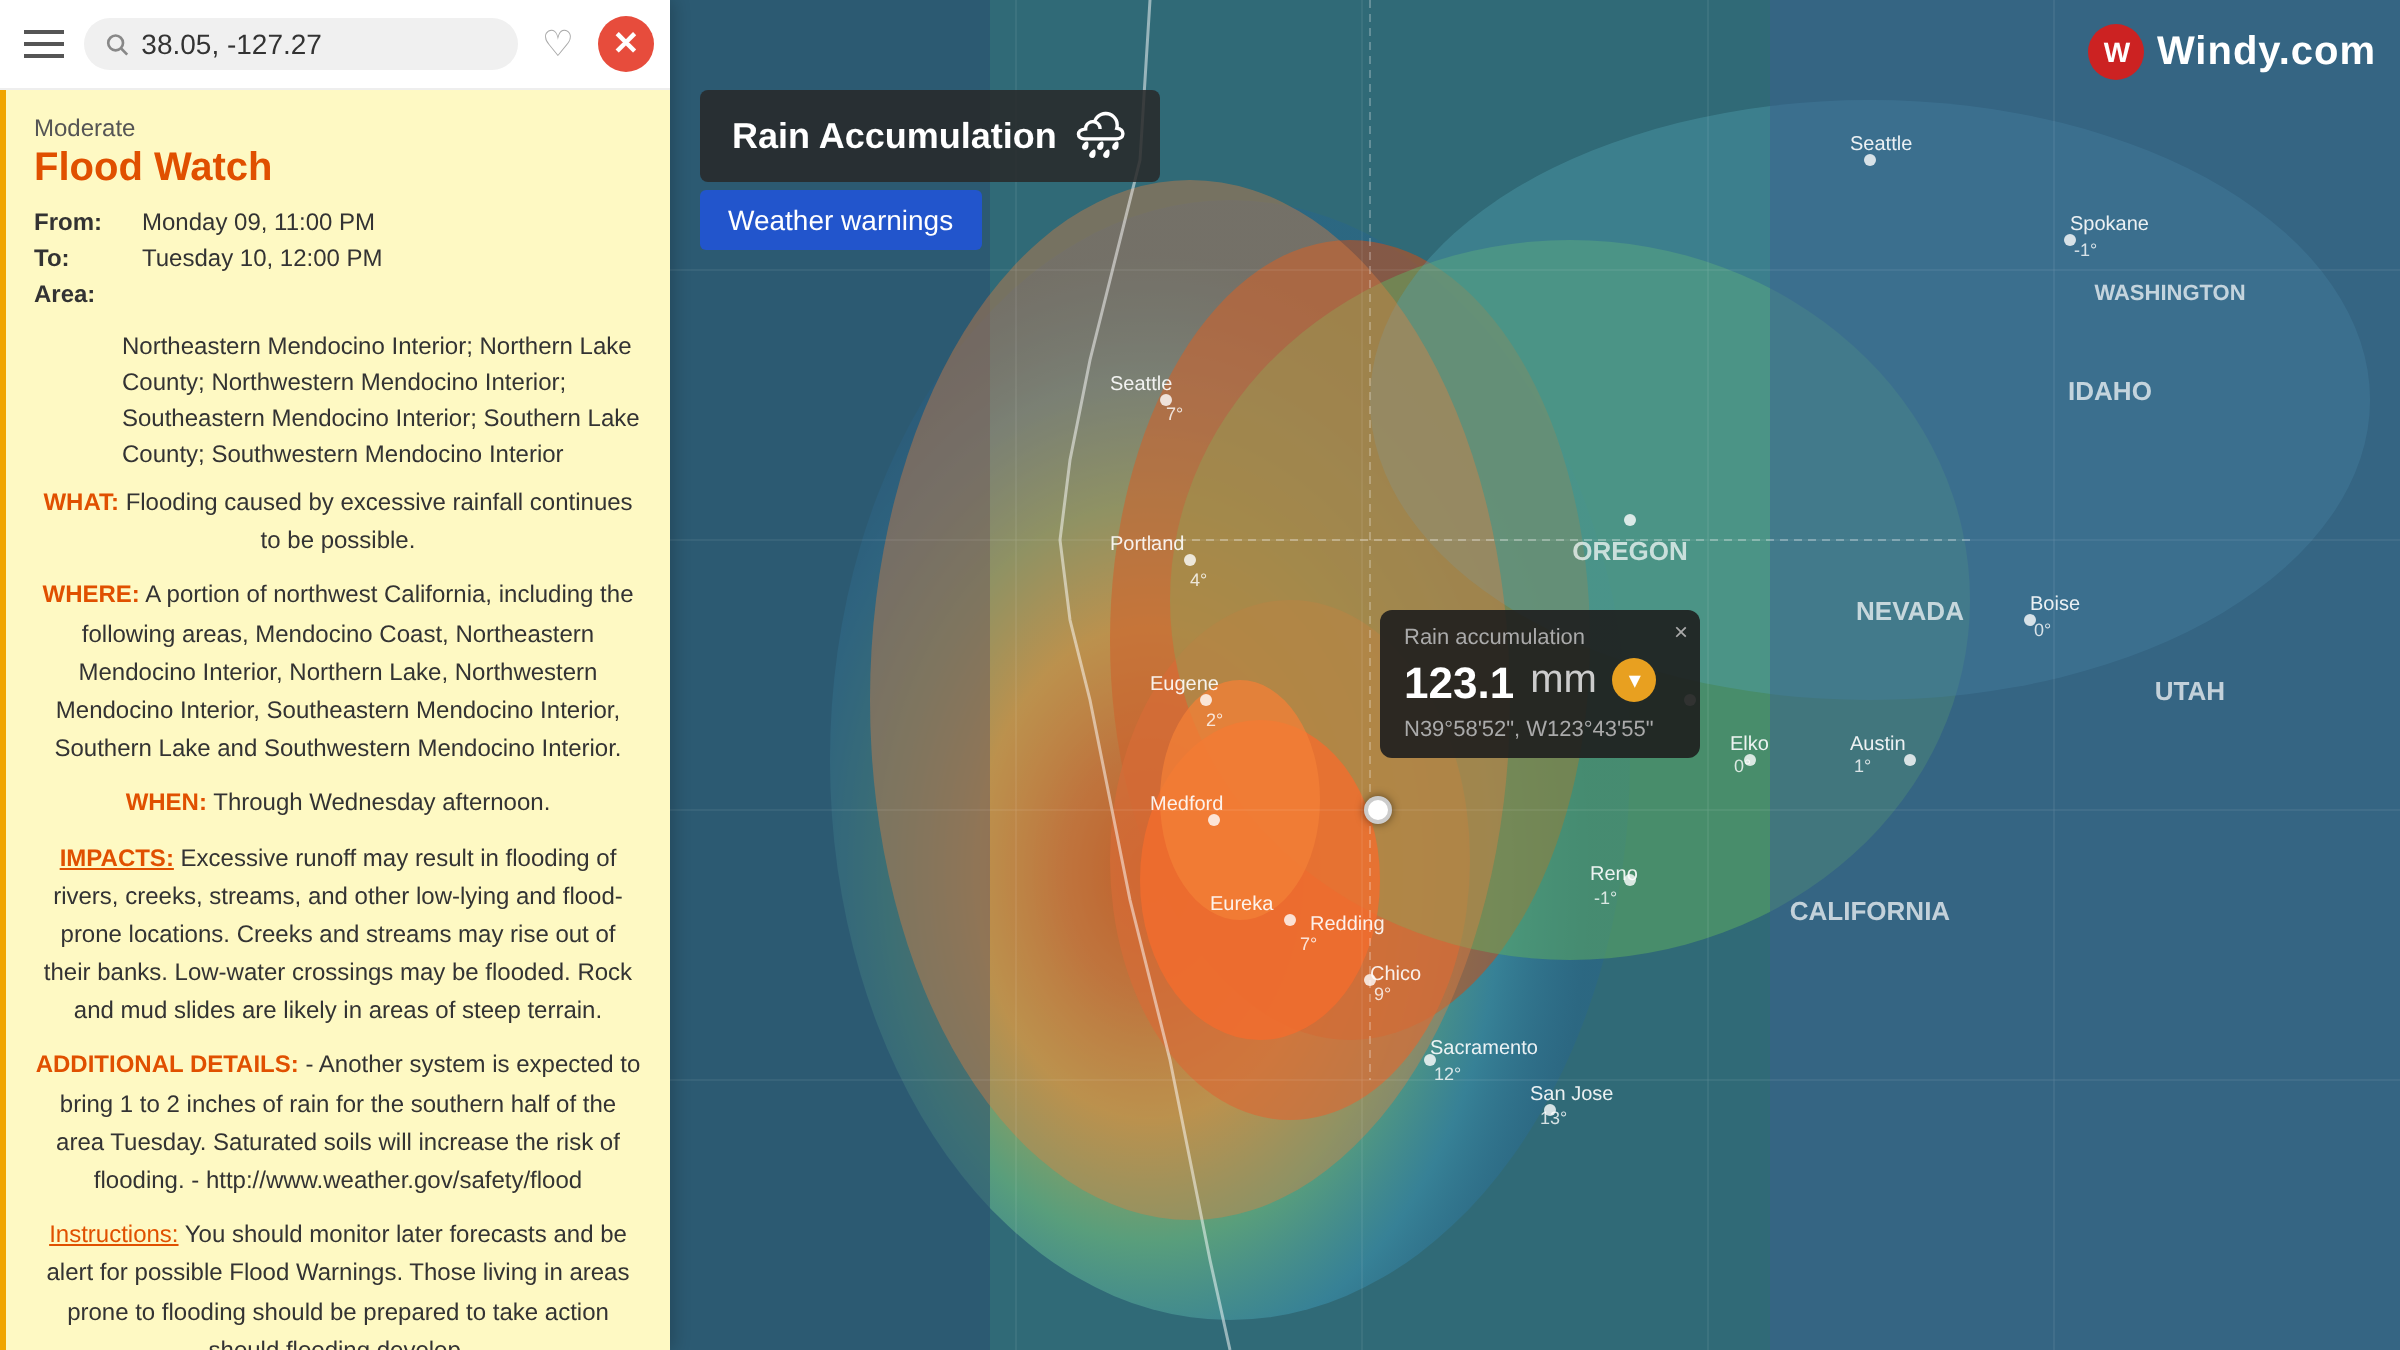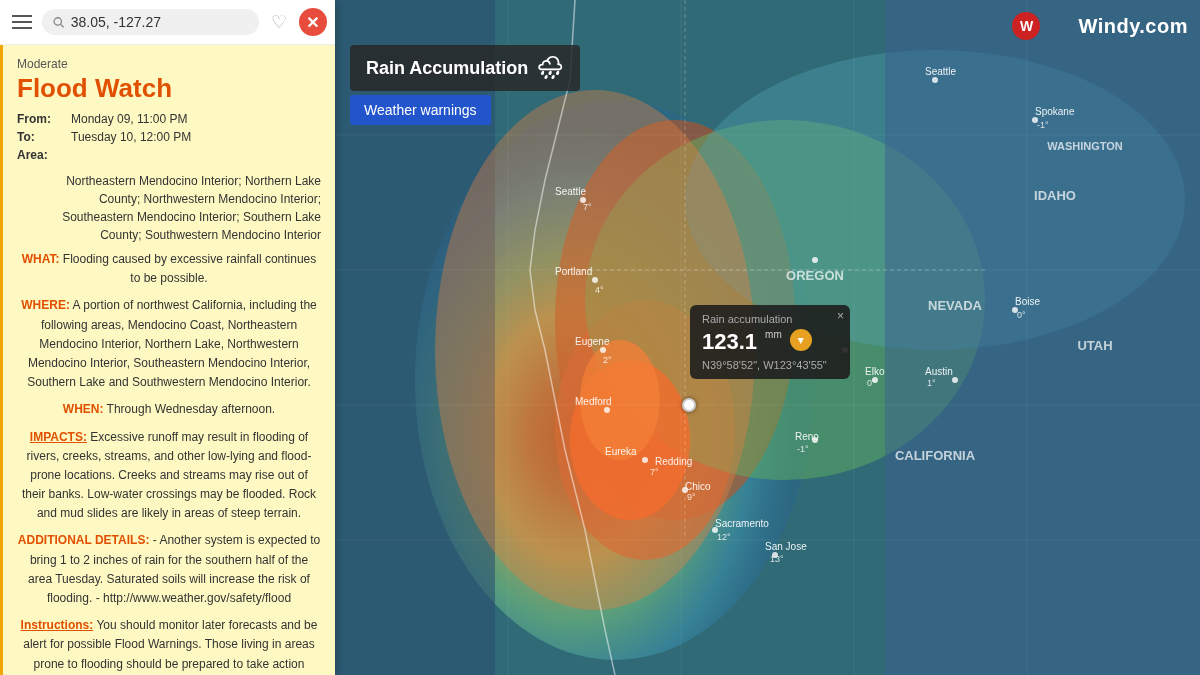--- a/index.html
+++ b/index.html
@@ -69,40 +69,40 @@
       flex: 1;
       overflow-y: auto;
       padding: 12px 14px;
       border-left: 3px solid #f0a500;
     }
 
     .severity-label {
       font-size: 12px; color: #555; margin-bottom: 2px;
     }
     .warning-title {
-      font-size: 26px; font-weight: bold; color: #e05000; margin-bottom: 8px;
+      font-size: 20px; font-weight: bold; color: #e05000; margin-bottom: 8px;
     }
     .warning-meta {
       font-size: 12px; color: #333; margin-bottom: 4px; display: flex; gap: 14px;
     }
     .meta-label { font-weight: bold; min-width: 40px; }
     .meta-value { color: #333; }
     .area-row { margin-bottom: 10px; }
     .area-row .meta-label { font-weight: bold; font-size: 12px; }
-    .area-text { font-size: 12px; color: #333; margin-left: 44px; line-height: 1.5; text-align: right; }
+    .area-text { font-size: 12px; color: #333; margin-left: 44px; line-height: 1.5; }
 
     .warning-body {
       font-size: 12px; color: #333; line-height: 1.6; margin-top: 6px;
     }
     .warning-body .flood-watch-line {
       margin-bottom: 8px; font-size: 12px;
     }
     .warning-body .section { margin-bottom: 8px; text-align: center; }
     .warning-body .section-label { font-weight: bold; color: #e05000; }
-    .warning-body .instructions-label { color: #e05000; font-weight: bold; }
+    .warning-body .instructions-label { color: #e05000; font-weight: normal; }
 
     
     #map-area {
       flex: 1;
       position: relative;
       overflow: hidden;
     }
 
     
     #map-svg {
@@ -140,39 +140,39 @@
       display: flex; align-items: center; gap: 6px;
     }
     #windy-logo-mark {
       width: 28px; height: 28px;
       background: #cc2222;
       border-radius: 50%;
       display: flex; align-items: center; justify-content: center;
       color: white; font-size: 14px; font-weight: bold;
     }
     #windy-logo-text {
-      font-size: 20px; color: white; font-weight: bold; letter-spacing: 0.5px; margin-left: 32px;
+      font-size: 20px; color: white; font-weight: bold; letter-spacing: 0.5px;
     }
 
     
     #data-popup {
       position: absolute;
       top: 305px; left: 355px;
       background: rgba(30,30,30,0.9);
       color: white;
       border-radius: 6px;
       padding: 8px 12px;
       min-width: 160px;
     }
     #data-popup .popup-title { font-size: 11px; color: #aaa; margin-bottom: 4px; }
     #data-popup .popup-value-row {
       display: flex; gap: 8px;
     }
     #data-popup .popup-value { font-size: 22px; font-weight: bold; color: white; }
-    #data-popup .popup-unit { font-size: 10px; color: #ccc; }
+    #data-popup .popup-unit { font-size: 20px; color: #ccc; }
     #data-popup .chevron-btn {
       width: 22px; height: 22px;
       background: #e8a020;
       border-radius: 50%;
       display: flex; align-items: center; justify-content: center;
       cursor: pointer; font-size: 12px; color: white;
     }
     #data-popup .close-x {
       position: absolute; top: 4px; right: 6px;
       font-size: 12px; color: #aaa; cursor: pointer;

